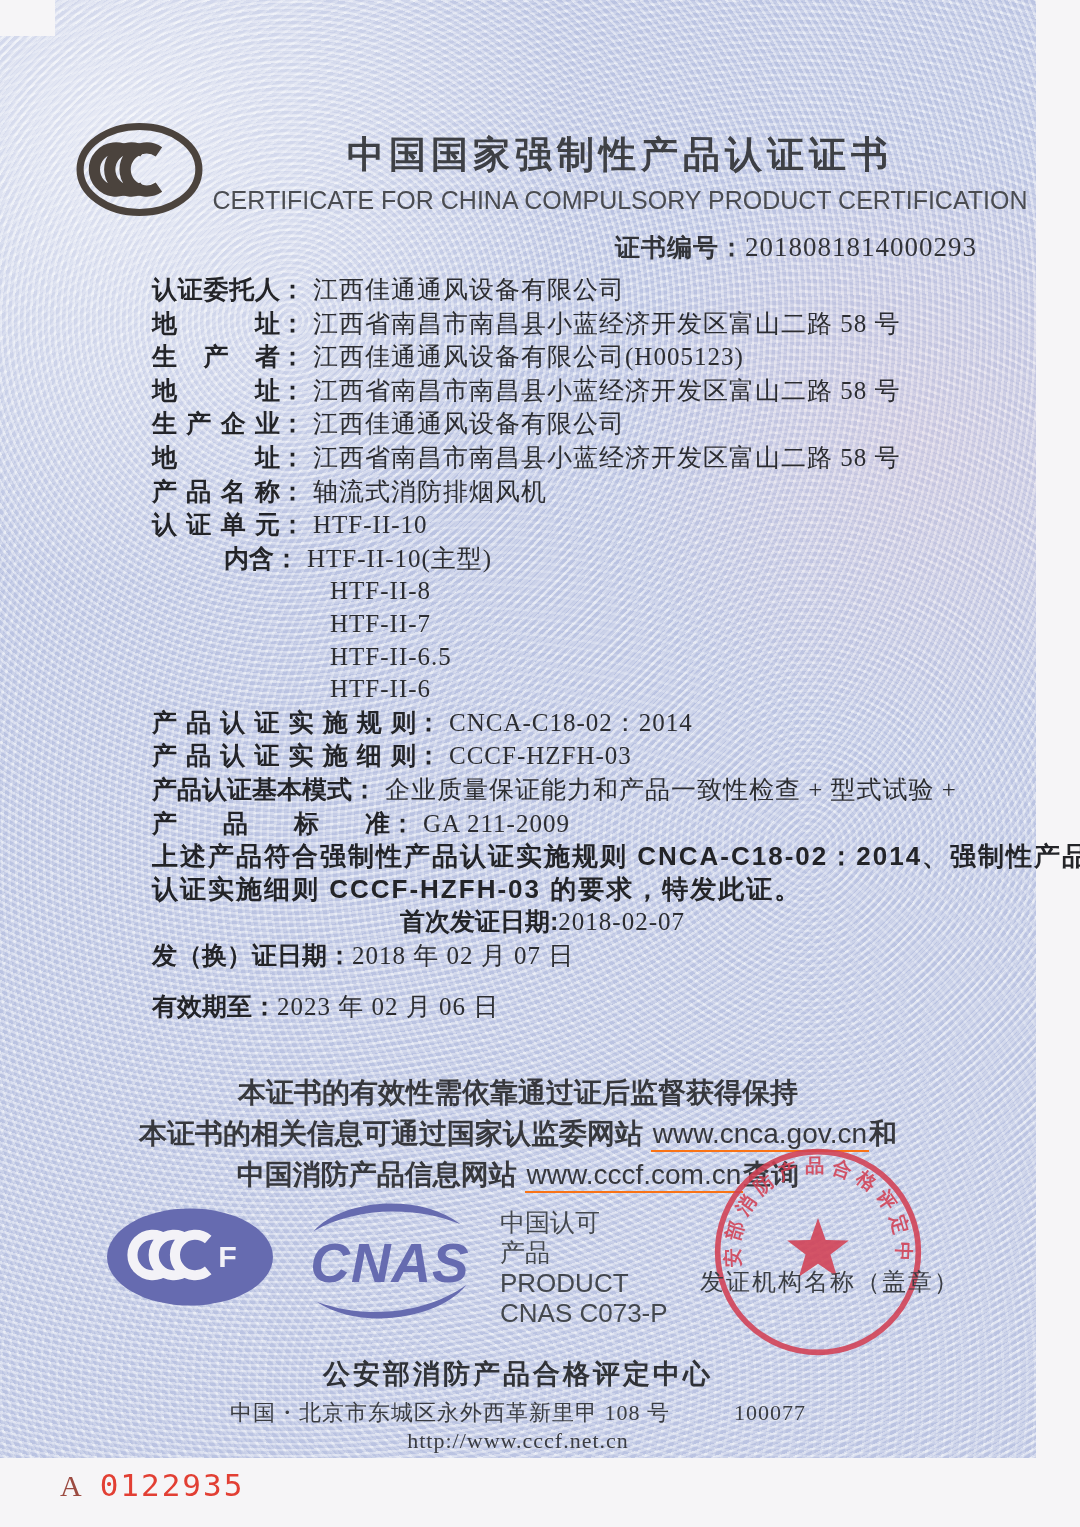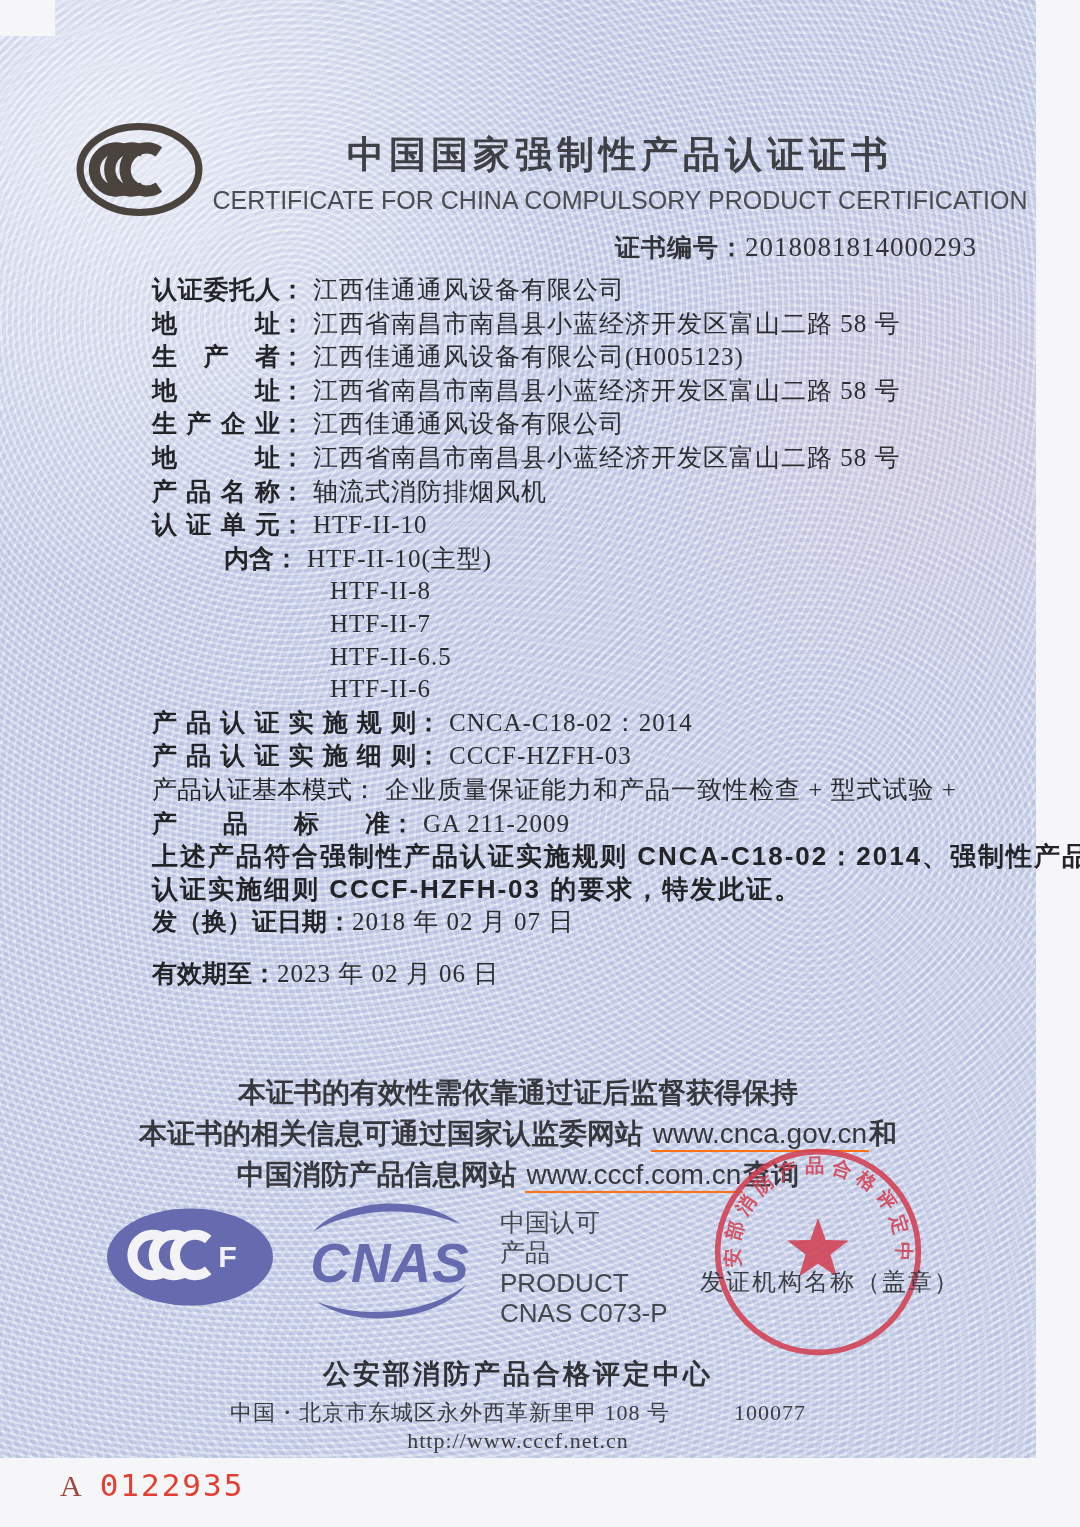--- a/index.html
+++ b/index.html
@@ -53,21 +53,21 @@
     font-family:"Liberation Sans", sans-serif; font-weight:700; color:#232428;
     text-align:justify; text-align-last:justify;
   }
   .lb-wide { width:264px; }
   .lb-std  { width:238px; }
   .colon { flex:none; font-family:"Liberation Sans", sans-serif; font-weight:700; color:#232428; }
   .val { padding-left:8px; letter-spacing:1px; }
   .indent-includes { margin-left:72px; }
   .lb-plain { width:auto; text-align-last:auto; }
   .model-item { margin-left:178px; letter-spacing:1px; }
-  .mode-label { font-family:"Liberation Sans", sans-serif; font-weight:400; color:#232428; }
+  .mode-label { font-family:"Liberation Sans", sans-serif; font-weight:700; color:#232428; }
   .cont { letter-spacing:1px; }
   .statement {
     font-family:"Liberation Sans", sans-serif; font-weight:700; color:#232428;
     font-size:26px; letter-spacing:2px; white-space:nowrap;
   }
   .first-issue { margin-left:248px; }
   .dates { display:flex; gap:18px;flex-direction:column; }
   .d-lab { font-family:"Liberation Sans", sans-serif; font-weight:700; color:#232428; }
   .d-val { letter-spacing:1px; }
 
@@ -206,20 +206,25 @@
   </div>
   <div class="row">
     <span class="lb lb-std">产品标准</span>
       <span class="colon">：</span>
       <span class="val">GA 211-2009</span>
   </div>
 
   <div class="statement">上述产品符合强制性产品认证实施规则 CNCA-C18-02：2014、强制性产品</div>
   <div class="statement">认证实施细则 CCCF-HZFH-03 的要求，特发此证。</div>
 
+  <div class="row first-issue">
+    <span class="d-lab">首次发证日期</span>
+      <span class="d-lab">:</span>
+      <span class="d-val">2018-02-07</span>
+  </div>
   <div class="dates">
     <span><span class="d-lab">发（换）证日期</span><span class="d-lab">：</span><span class="d-val">2018 年 02 月 07 日</span></span>
     <span><span class="d-lab">有效期至</span><span class="d-lab">：</span><span class="d-val">2023 年 02 月 06 日</span></span>
   </div>
 </div>
 
 <div class="notice">
   <div>本证书的有效性需依靠通过证后监督获得保持</div>
   <div><span>本证书的相关信息可通过国家认监委网站 </span><span class="url">www.cnca.gov.cn</span><span>和</span></div>
   <div><span>中国消防产品信息网站 </span><span class="url">www.cccf.com.cn</span><span>查询</span></div>

